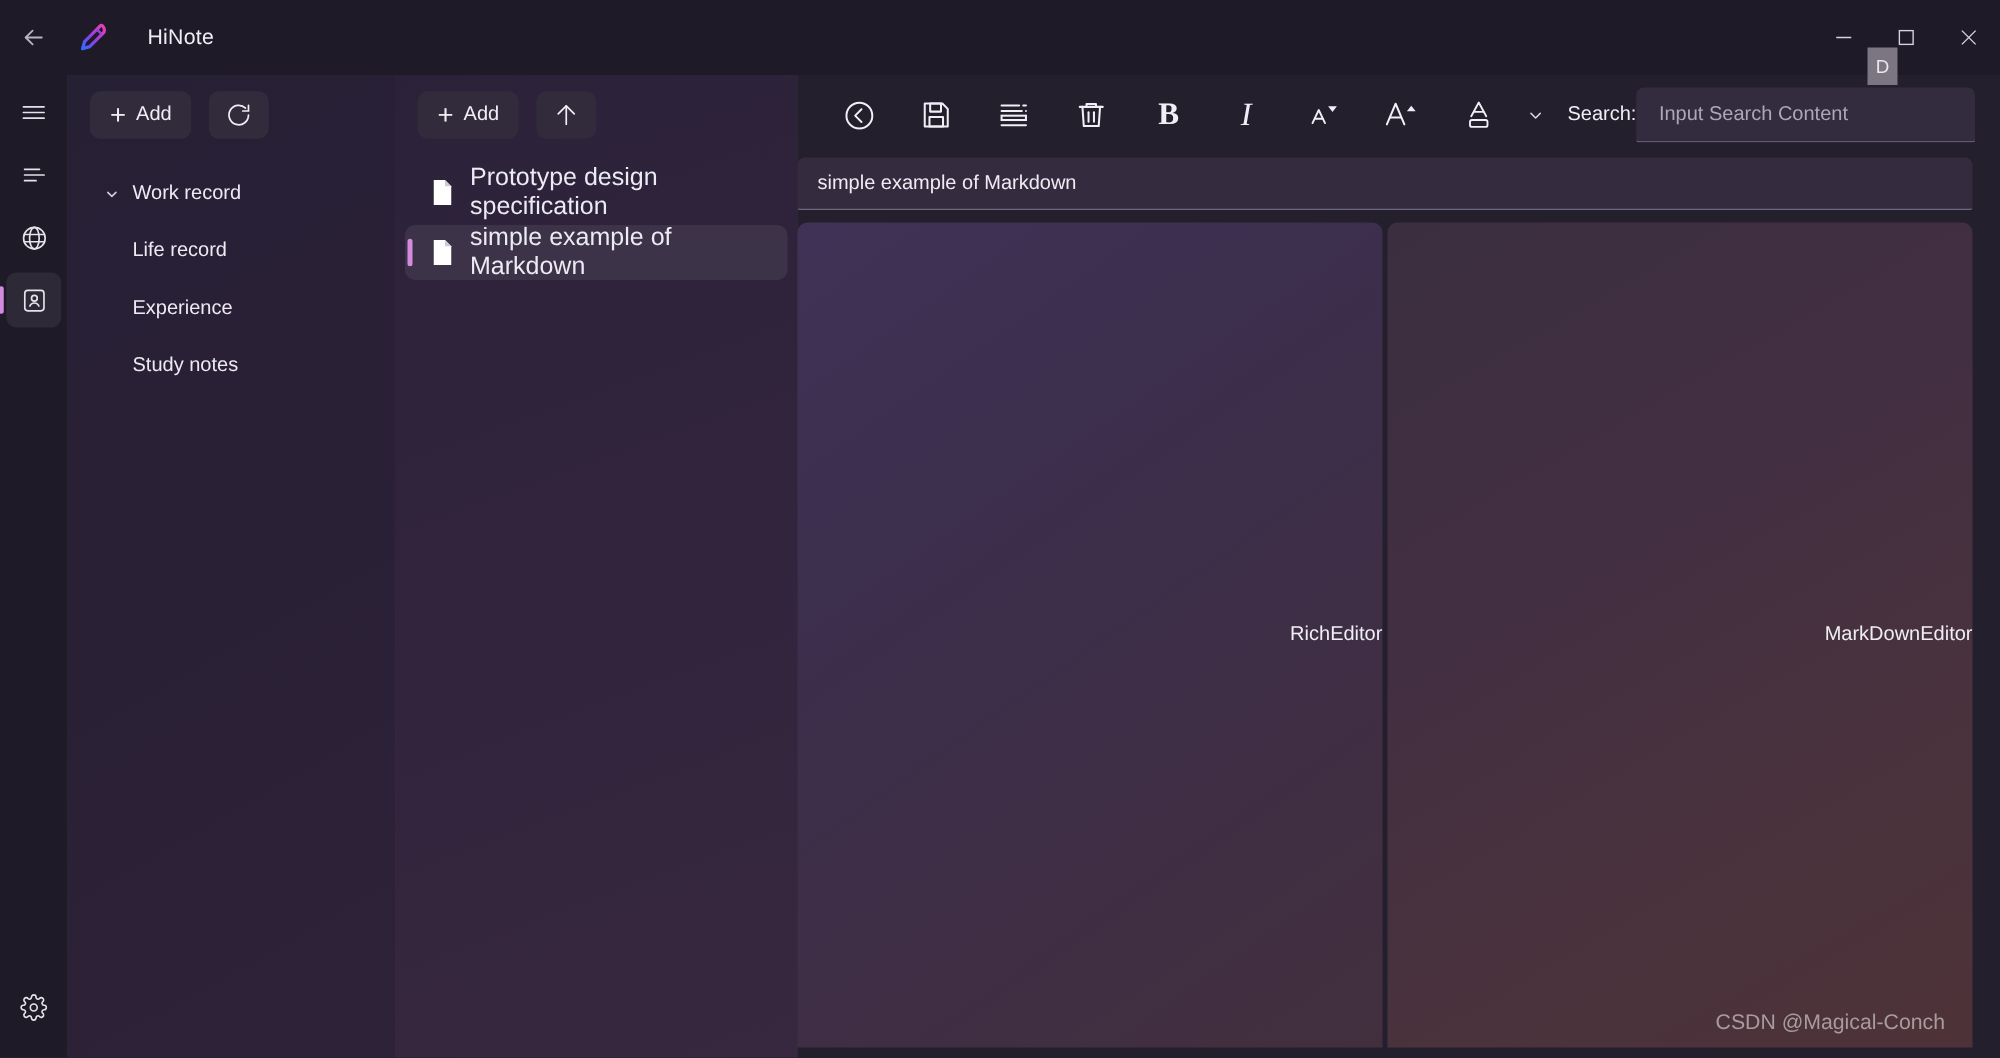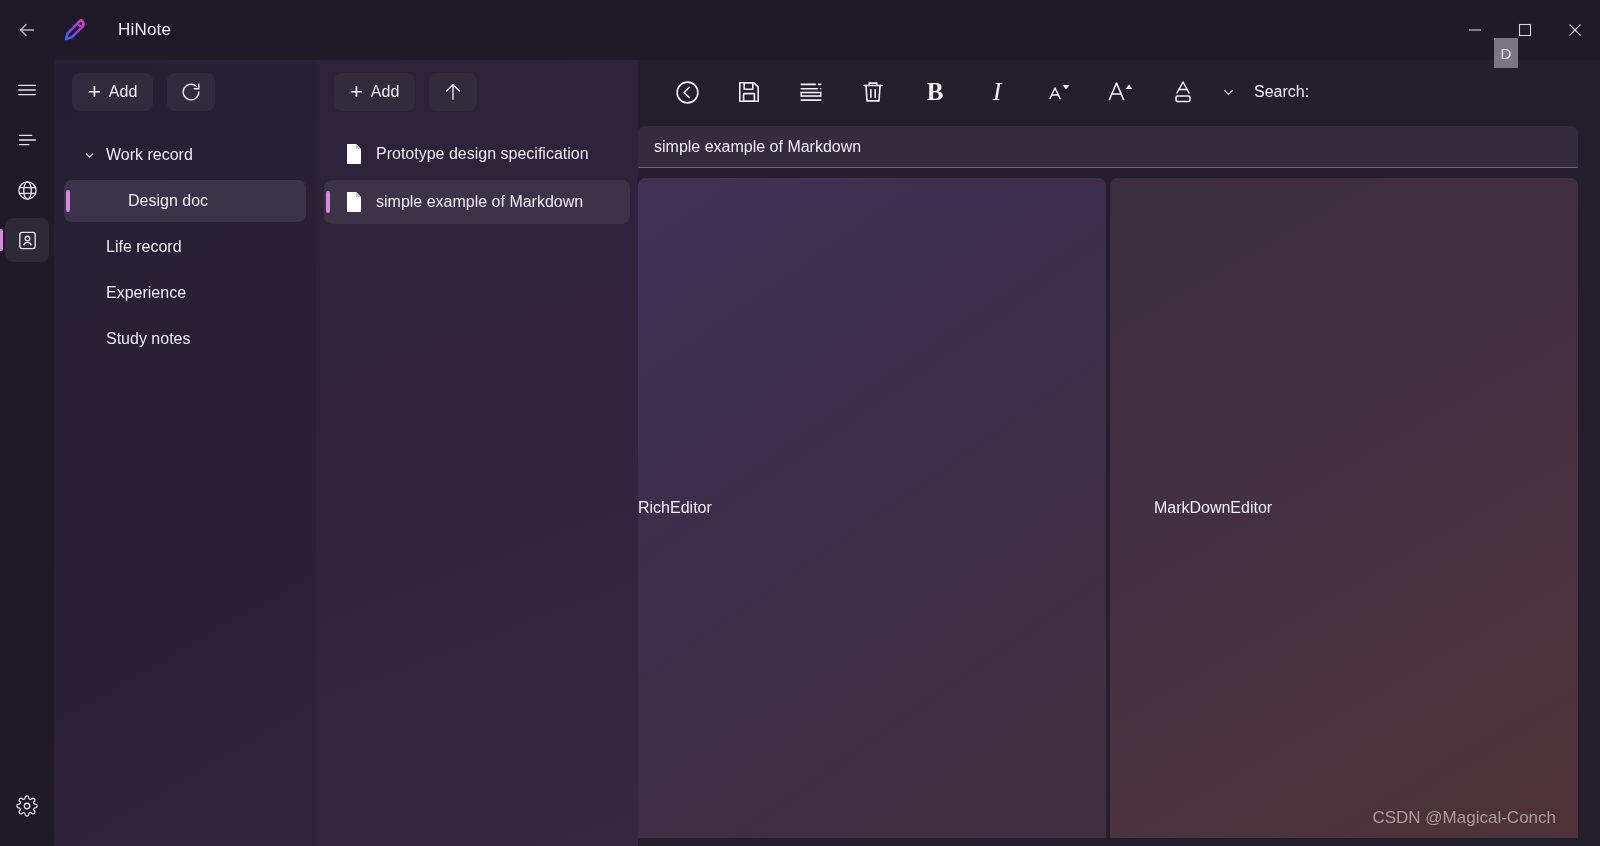--- a/index.html
+++ b/index.html
@@ -185,21 +185,21 @@
   .notes { padding-top: 4px; }
   .note-row {
     position: relative;
     height: 44px;
     margin: 4px 8px;
     border-radius: 8px;
     display: flex;
     align-items: center;
     gap: 12px;
     padding-left: 20px;
-    font-size: 16px;
+    font-size: 20px;
     color: #eceaf2;
   }
   .note-row.selected { background: #3c3349; }
   .note-row.selected::before {
     content: "";
     position: absolute;
     left: 2px; top: 11px;
     width: 4px; height: 22px;
     border-radius: 2px;
     background: #d58ae0;
@@ -290,21 +290,21 @@
     display: flex;
     gap: 4px;
     padding: 8px 22px 8px 0;
     min-height: 0;
   }
   .pane {
     flex: 1 1 50%;
     border-radius: 8px 8px 0 0;
     display: flex;
     align-items: center;
-    justify-content: flex-start;
+    justify-content: flex-end;
     font-size: 16px;
     color: #efeef4;
     min-width: 0;
     position: relative;
     overflow: hidden;
   }
   .pane.rich {
     background: linear-gradient(145deg,#403256 0%, #3c2e4c 35%, #3f2e44 70%, #422f3e 100%);
   }
   .pane.markdown {
@@ -459,23 +459,20 @@
         <div class="tree-row">
           <span class="tree-chev">
             <svg width="13" height="13" viewBox="0 0 24 24" fill="none" stroke="currentColor" stroke-width="2.4" stroke-linecap="round" stroke-linejoin="round">
               <polyline points="6,9 12,15 18,9"></polyline>
             </svg>
           </span>
           <span class="tree-label root">Work record</span>
         </div>
 
 
-        <div class="tree-row selected">
-          <span class="tree-label child">Design doc</span>
-        </div>
 
         <div class="tree-row">
           <span class="tree-label top">Life record</span>
         </div>
 
         <div class="tree-row">
           <span class="tree-label top">Experience</span>
         </div>
 
         <div class="tree-row">
@@ -617,20 +614,21 @@
         <div class="chev-btn">
           <span>
             <svg width="15" height="15" viewBox="0 0 24 24" fill="none" stroke="currentColor" stroke-width="2" stroke-linecap="round" stroke-linejoin="round">
               <polyline points="6,9 12,15 18,9"></polyline>
             </svg>
           </span>
         </div>
 
         <div class="search-label">Search:</div>
 
+        <input class="search-input" type="text" value="" placeholder="Input Search Content" style="">
       </div>
 
       <div class="title-wrap">
         <input class="title-input" type="text" value="simple example of Markdown" style="">
       </div>
 
       <div class="panes">
         <div class="pane rich">
           <span>RichEditor</span>
         </div>

